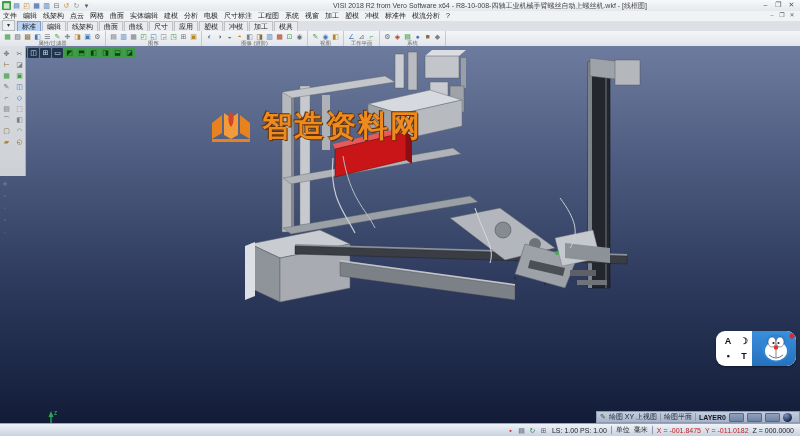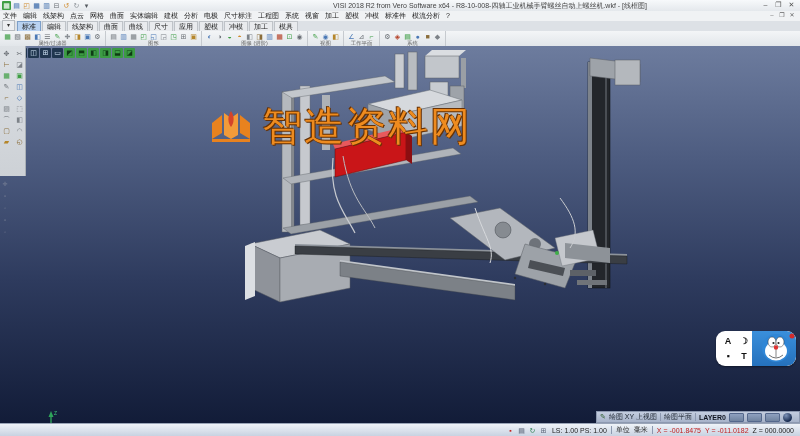--- a/index.html
+++ b/index.html
@@ -50,21 +50,21 @@
   #leftpanel .ic{background:transparent;}
   #leftlower{left:1px;top:180px;width:10px;display:flex;flex-direction:column;gap:4px;}
   #leftlower .ic{width:8px;height:8px;font-size:6px;line-height:8px;opacity:.8;}
   
   #vp-top-toolbar{left:26px;top:46px;height:11px;display:flex;gap:1px;align-items:center;padding:1px 2px;}
   #vp-top-toolbar .ic{width:11px;height:10px;line-height:10px;}
   #vp-side-toolbar{left:27px;top:59px;width:11px;display:flex;flex-direction:column;gap:1px;}
   #vp-side-toolbar .ic{width:10px;height:10px;line-height:10px;}
   
   #watermark{left:208px;top:57px;height:46px;display:flex;align-items:center;gap:8px;pointer-events:none;}
-  #wm-text{font-size:40px;font-weight:normal;color:#ee8b1f;letter-spacing:2px;
+  #wm-text{font-size:30px;font-weight:bold;color:#ee8b1f;letter-spacing:2px;
            text-shadow:0 0 1px #4a2403,1px 1px 0 #6b3406,-1px -1px 0 #6b3406;white-space:nowrap;}
   
   #triad{left:34px;top:361px;width:36px;height:36px;}
   
   #ime{left:716px;top:331px;width:80px;height:35px;background:#fff;border-radius:9px;
        box-shadow:0 1px 2px rgba(0,0,0,.4);display:flex;overflow:hidden;}
   #ime-left{width:36px;display:grid;grid-template-columns:1fr 1fr;align-items:center;justify-items:center;
             padding:2px 0 2px 4px;}
   #ime-left span{font-size:9px;line-height:10px;color:#111;font-weight:bold;}
   #ime-right{flex:1;background:linear-gradient(#3a8fdb,#2571bd);position:relative;border-radius:0 9px 9px 0;}

